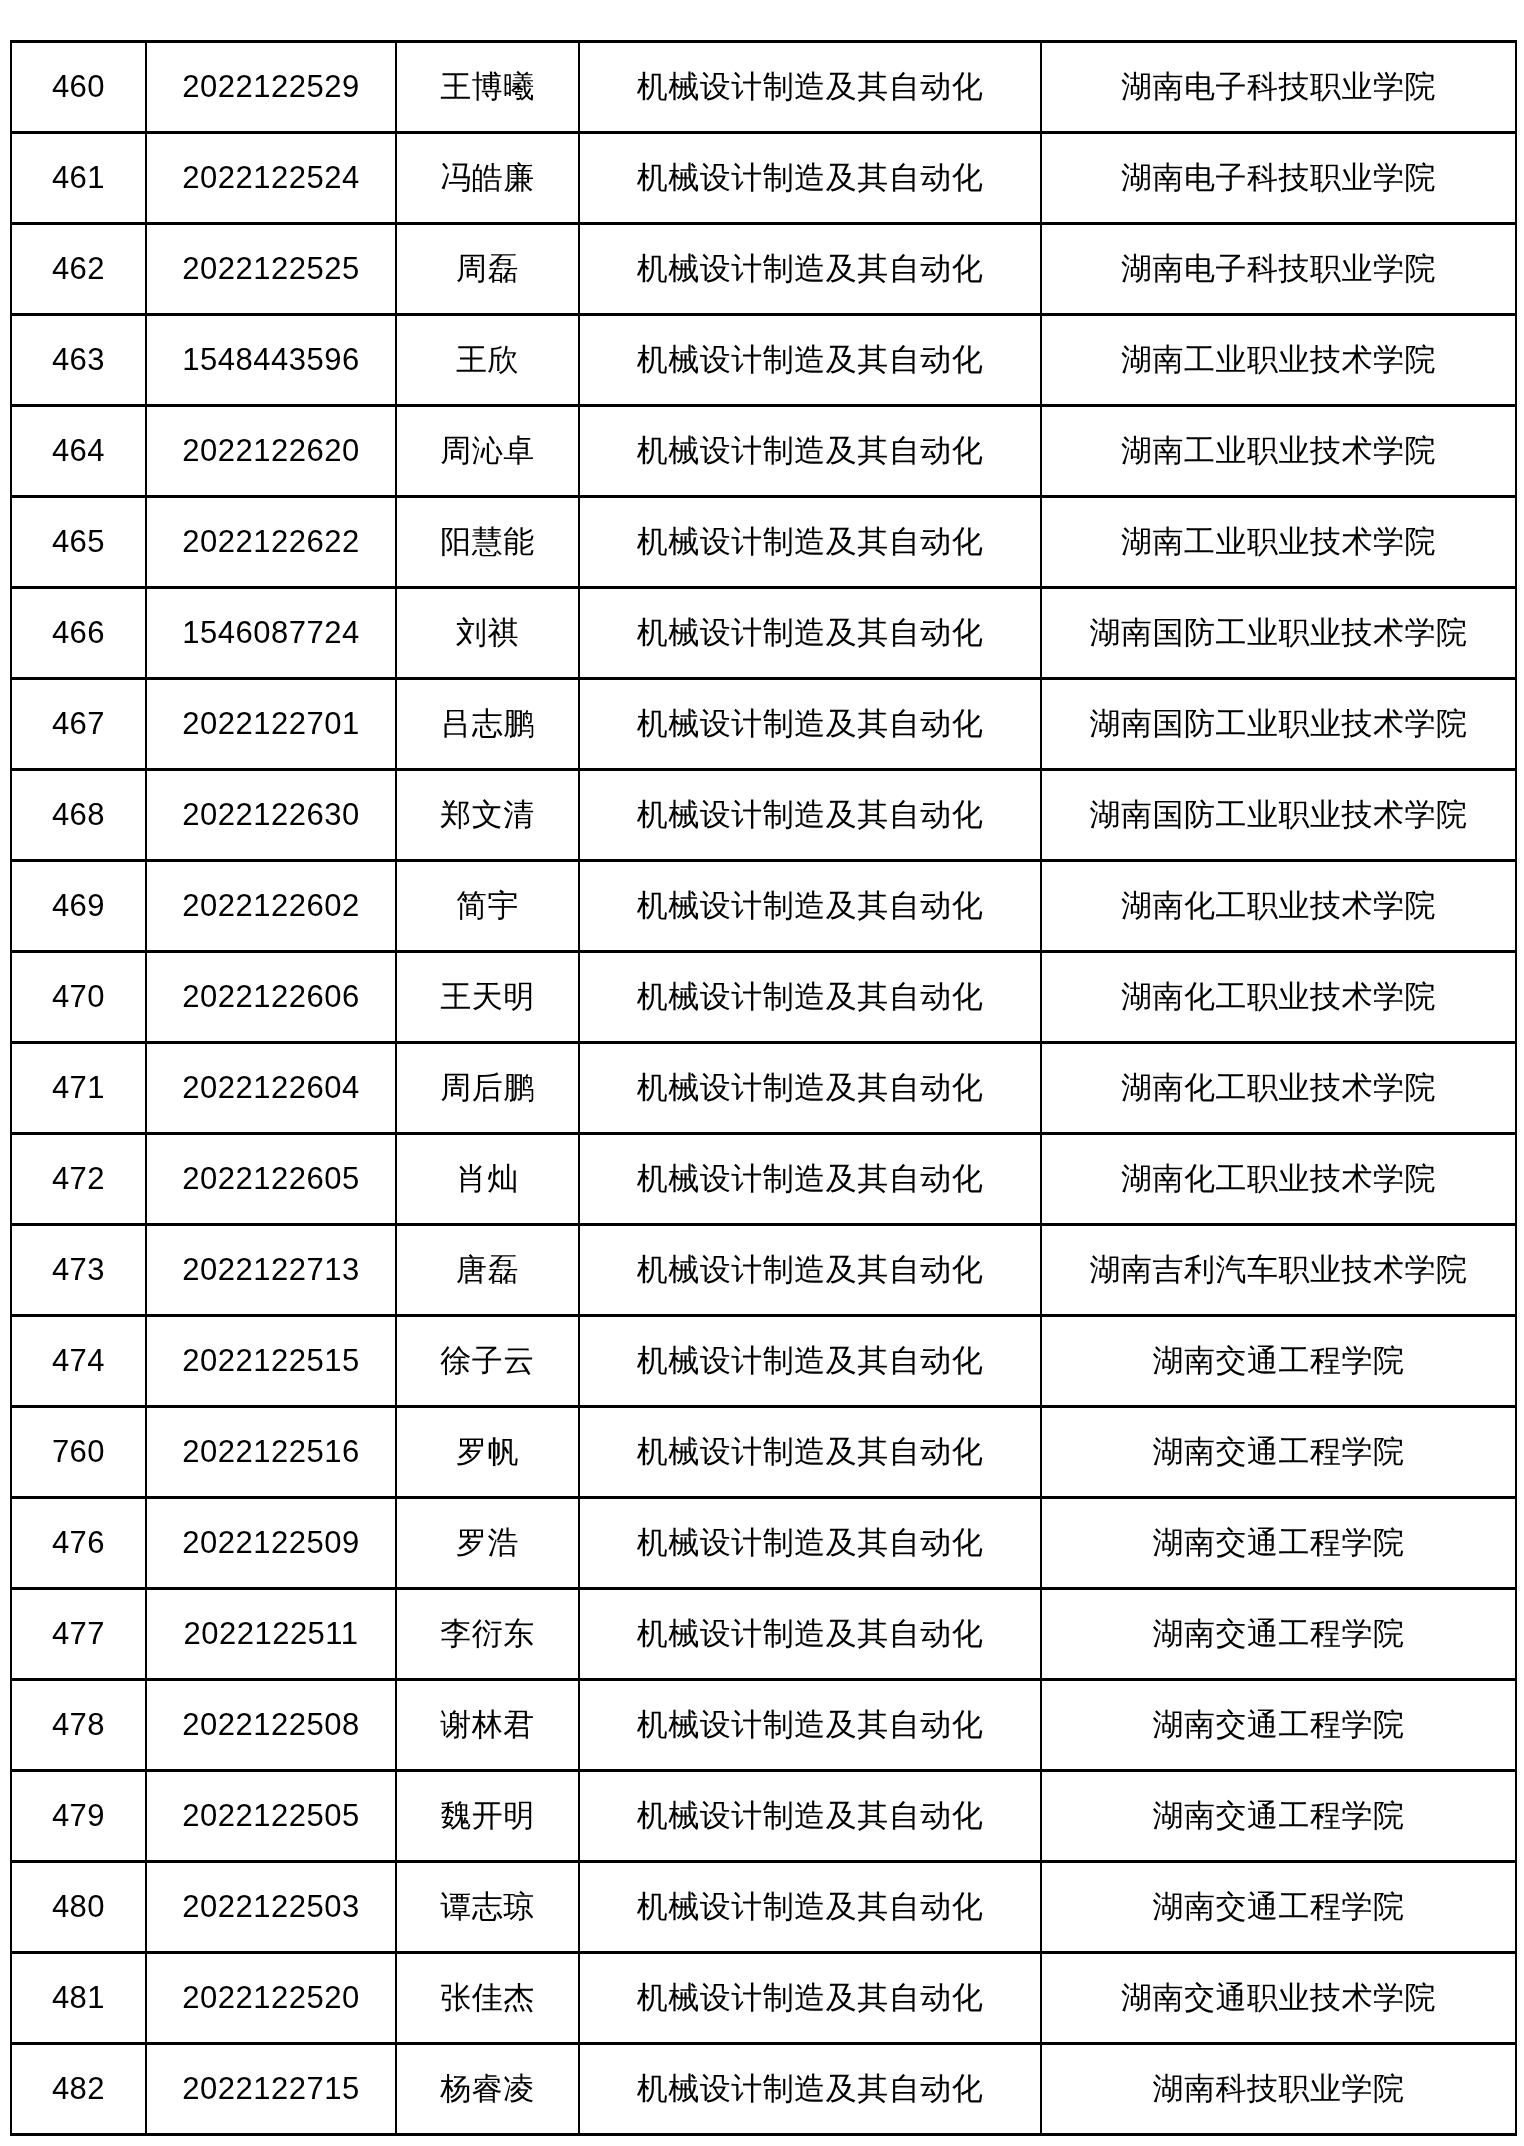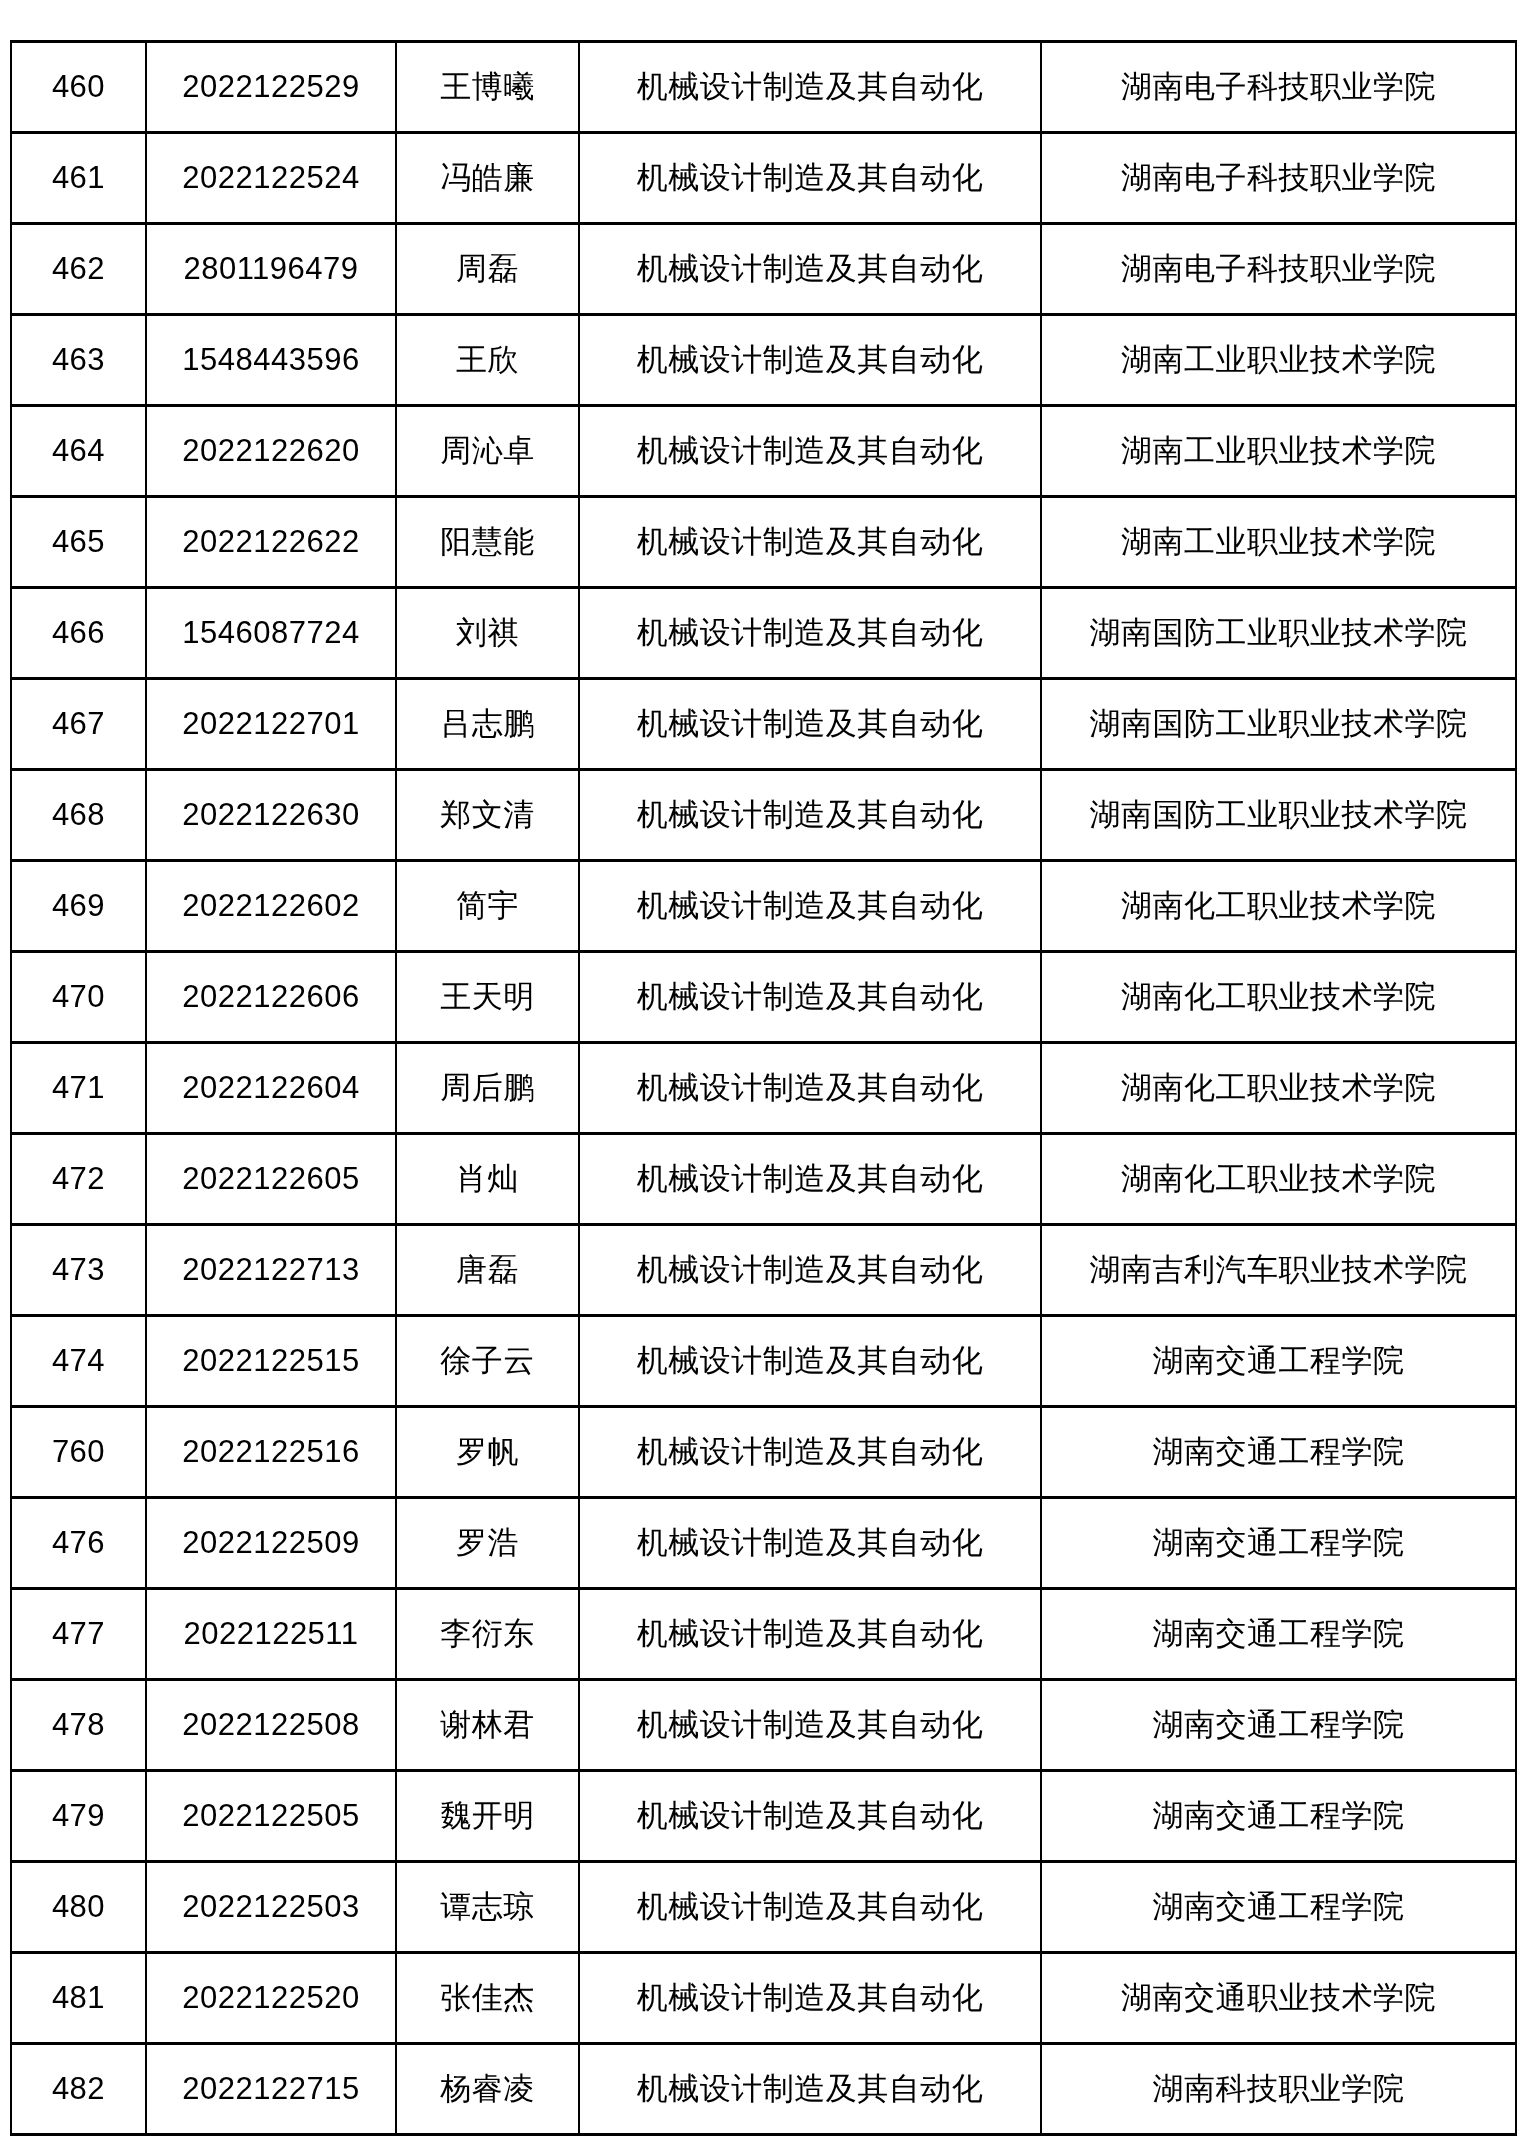--- a/index.html
+++ b/index.html
@@ -63,21 +63,21 @@
   </tr>
       <tr>
     <td>461</td>
     <td>2022122524</td>
     <td>冯皓廉</td>
     <td>机械设计制造及其自动化</td>
     <td>湖南电子科技职业学院</td>
   </tr>
       <tr>
     <td>462</td>
-    <td>2801196479</td>
+    <td>2022122525</td>
     <td>周磊</td>
     <td>机械设计制造及其自动化</td>
     <td>湖南电子科技职业学院</td>
   </tr>
       <tr>
     <td>463</td>
     <td>1548443596</td>
     <td>王欣</td>
     <td>机械设计制造及其自动化</td>
     <td>湖南工业职业技术学院</td>

